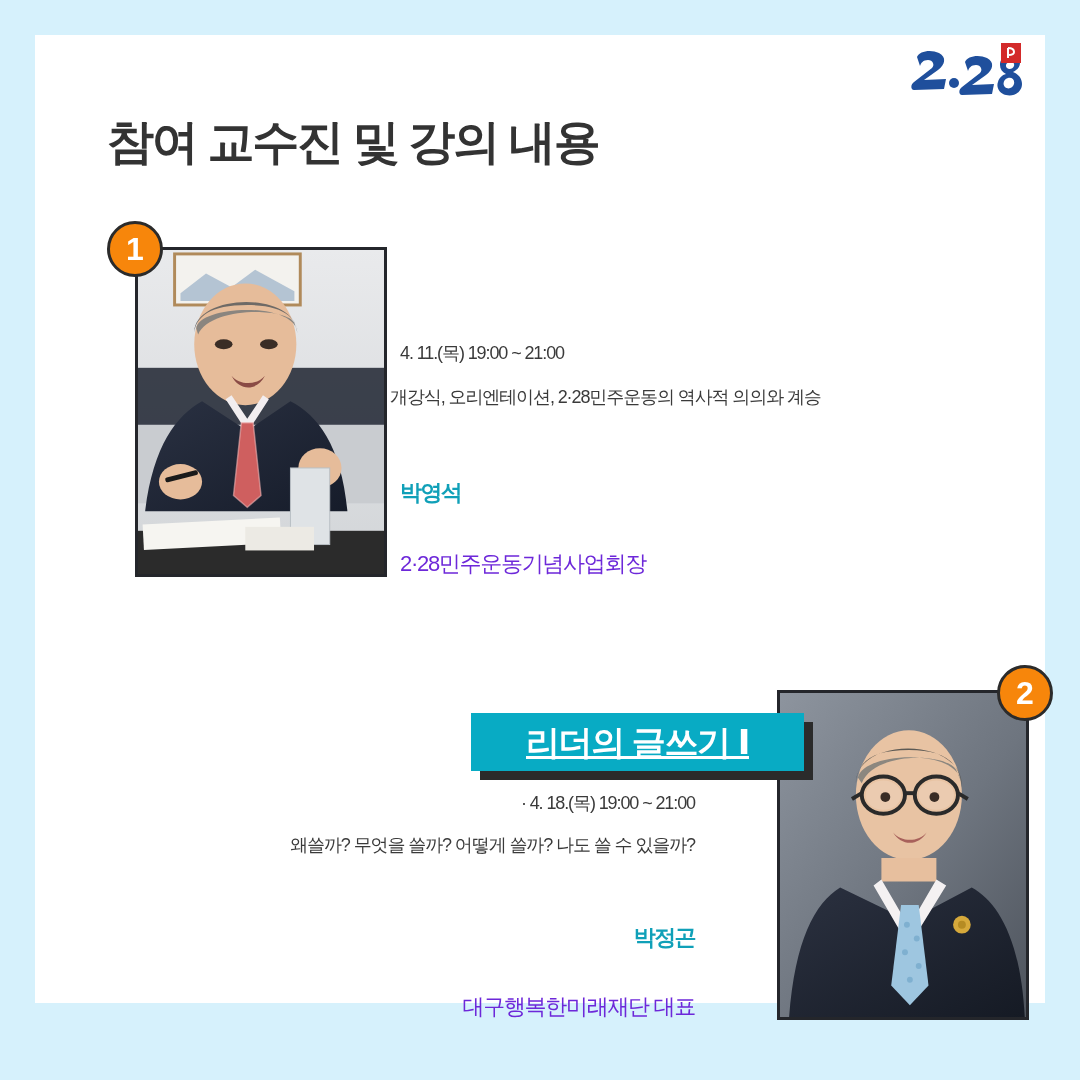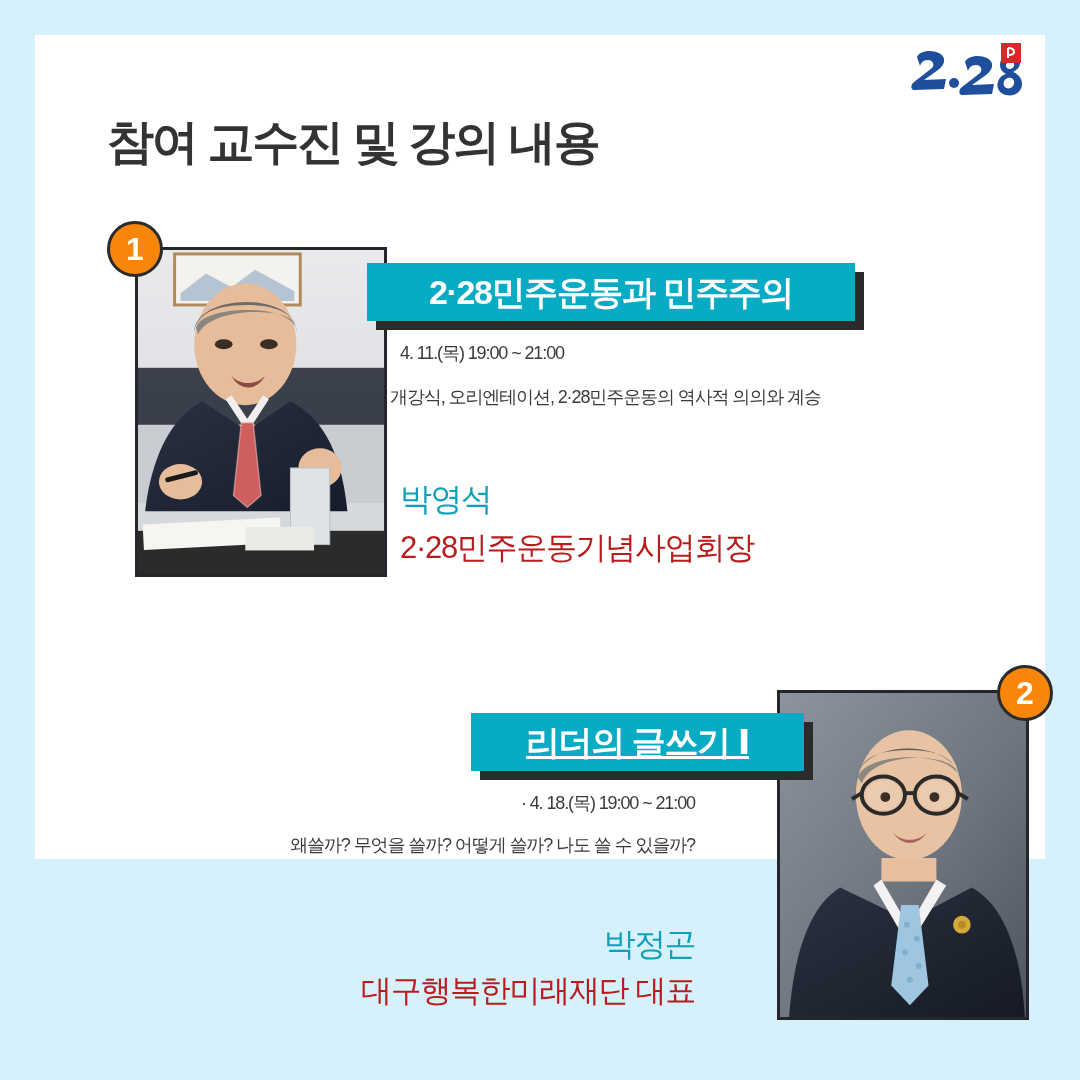--- a/index.html
+++ b/index.html
@@ -16,21 +16,21 @@
     background: #d6f1fc;
     position: relative;
   }
 
   
   #poster {
     position: absolute;
     left: 35px;
     top: 35px;
     width: 1010px;
-    height: 824px;
+    height: 968px;
     background: #ffffff;
   }
 
   
   #logo {
     position: absolute;
     right: 22px;
     top: 8px;
     width: 118px;
     height: 62px;
@@ -96,33 +96,34 @@
   .info-line {
     position: absolute;
     font-size: 18px;
     font-weight: 500;
     letter-spacing: -1.1px;
     color: #3a3a3a;
     white-space: nowrap;
   }
   .speaker-name {
     position: absolute;
-    font-size: 32px;
-    font-weight: 400;
+    font-size: 22px;
+    font-weight: 700;
     letter-spacing: -1.6px;
     color: #10a0b8;
     white-space: nowrap;
   }
   .speaker-role {
     position: absolute;
-    font-size: 31px;
+    font-size: 22px;
     font-weight: 500;
     letter-spacing: -1.3px;
-    color: #b91c1c;
-    white-space: nowrap;
+    color: #6d28d9;
+    white-space: nowrap;
+    margin-top: 22px;
   }
   .ralign { text-align: right; }
 
   
   #banner-1 { left: 332px; top: 228px; width: 488px; height: 58px; }
   #photo-1  { left: 100px; top: 212px; width: 252px; height: 330px; }
   #badge-1  { left: 72px;  top: 186px; }
   #c1-line-1 { left: 365px; top: 306px; }
   #c1-line-2 { left: 355px; top: 350px; }
   #c1-name   { left: 365px; top: 443px; }
@@ -188,21 +189,20 @@
       <ellipse cx="44" cy="236" rx="22" ry="18" fill="#e6bc9a"></ellipse>
       <ellipse cx="186" cy="222" rx="22" ry="20" fill="#e6bc9a"></ellipse>
       <rect x="28" y="228" width="34" height="5" rx="2" fill="#1a1a1a" transform="rotate(-14 45 230)"></rect>
       <rect x="0" y="286" width="252" height="44" fill="#2b2b2b"></rect>
       <rect x="6" y="276" width="140" height="26" fill="#f6f5f1" transform="rotate(-3 76 289)"></rect>
       <rect x="156" y="222" width="40" height="78" fill="#dfe3e6" stroke="#b9bfc4"></rect>
       <rect x="110" y="282" width="70" height="24" fill="#eceae4"></rect>
     </svg>
   </div>
   <div id="badge-1" class="badge">1</div>
-  <div id="banner-1" class="banner">2·28민주운동과 민주주의</div>
   <div id="c1-line-1" class="info-line">4. 11.(목) 19:00 ~ 21:00</div>
   <div id="c1-line-2" class="info-line">개강식, 오리엔테이션, 2·28민주운동의 역사적 의의와 계승</div>
   <div id="c1-name" class="speaker-name">박영석</div>
   <div id="c1-role" class="speaker-role">2·28민주운동기념사업회장</div>
 
   <div id="photo-2" class="photo-frame">
     <svg viewBox="0 0 252 330" xmlns="http://www.w3.org/2000/svg" preserveAspectRatio="xMidYMid slice">
       <defs>
         <linearGradient id="bg2" x1="0" y1="0" x2="1" y2="1">
           <stop offset="0%" stop-color="#8d949e"></stop>

